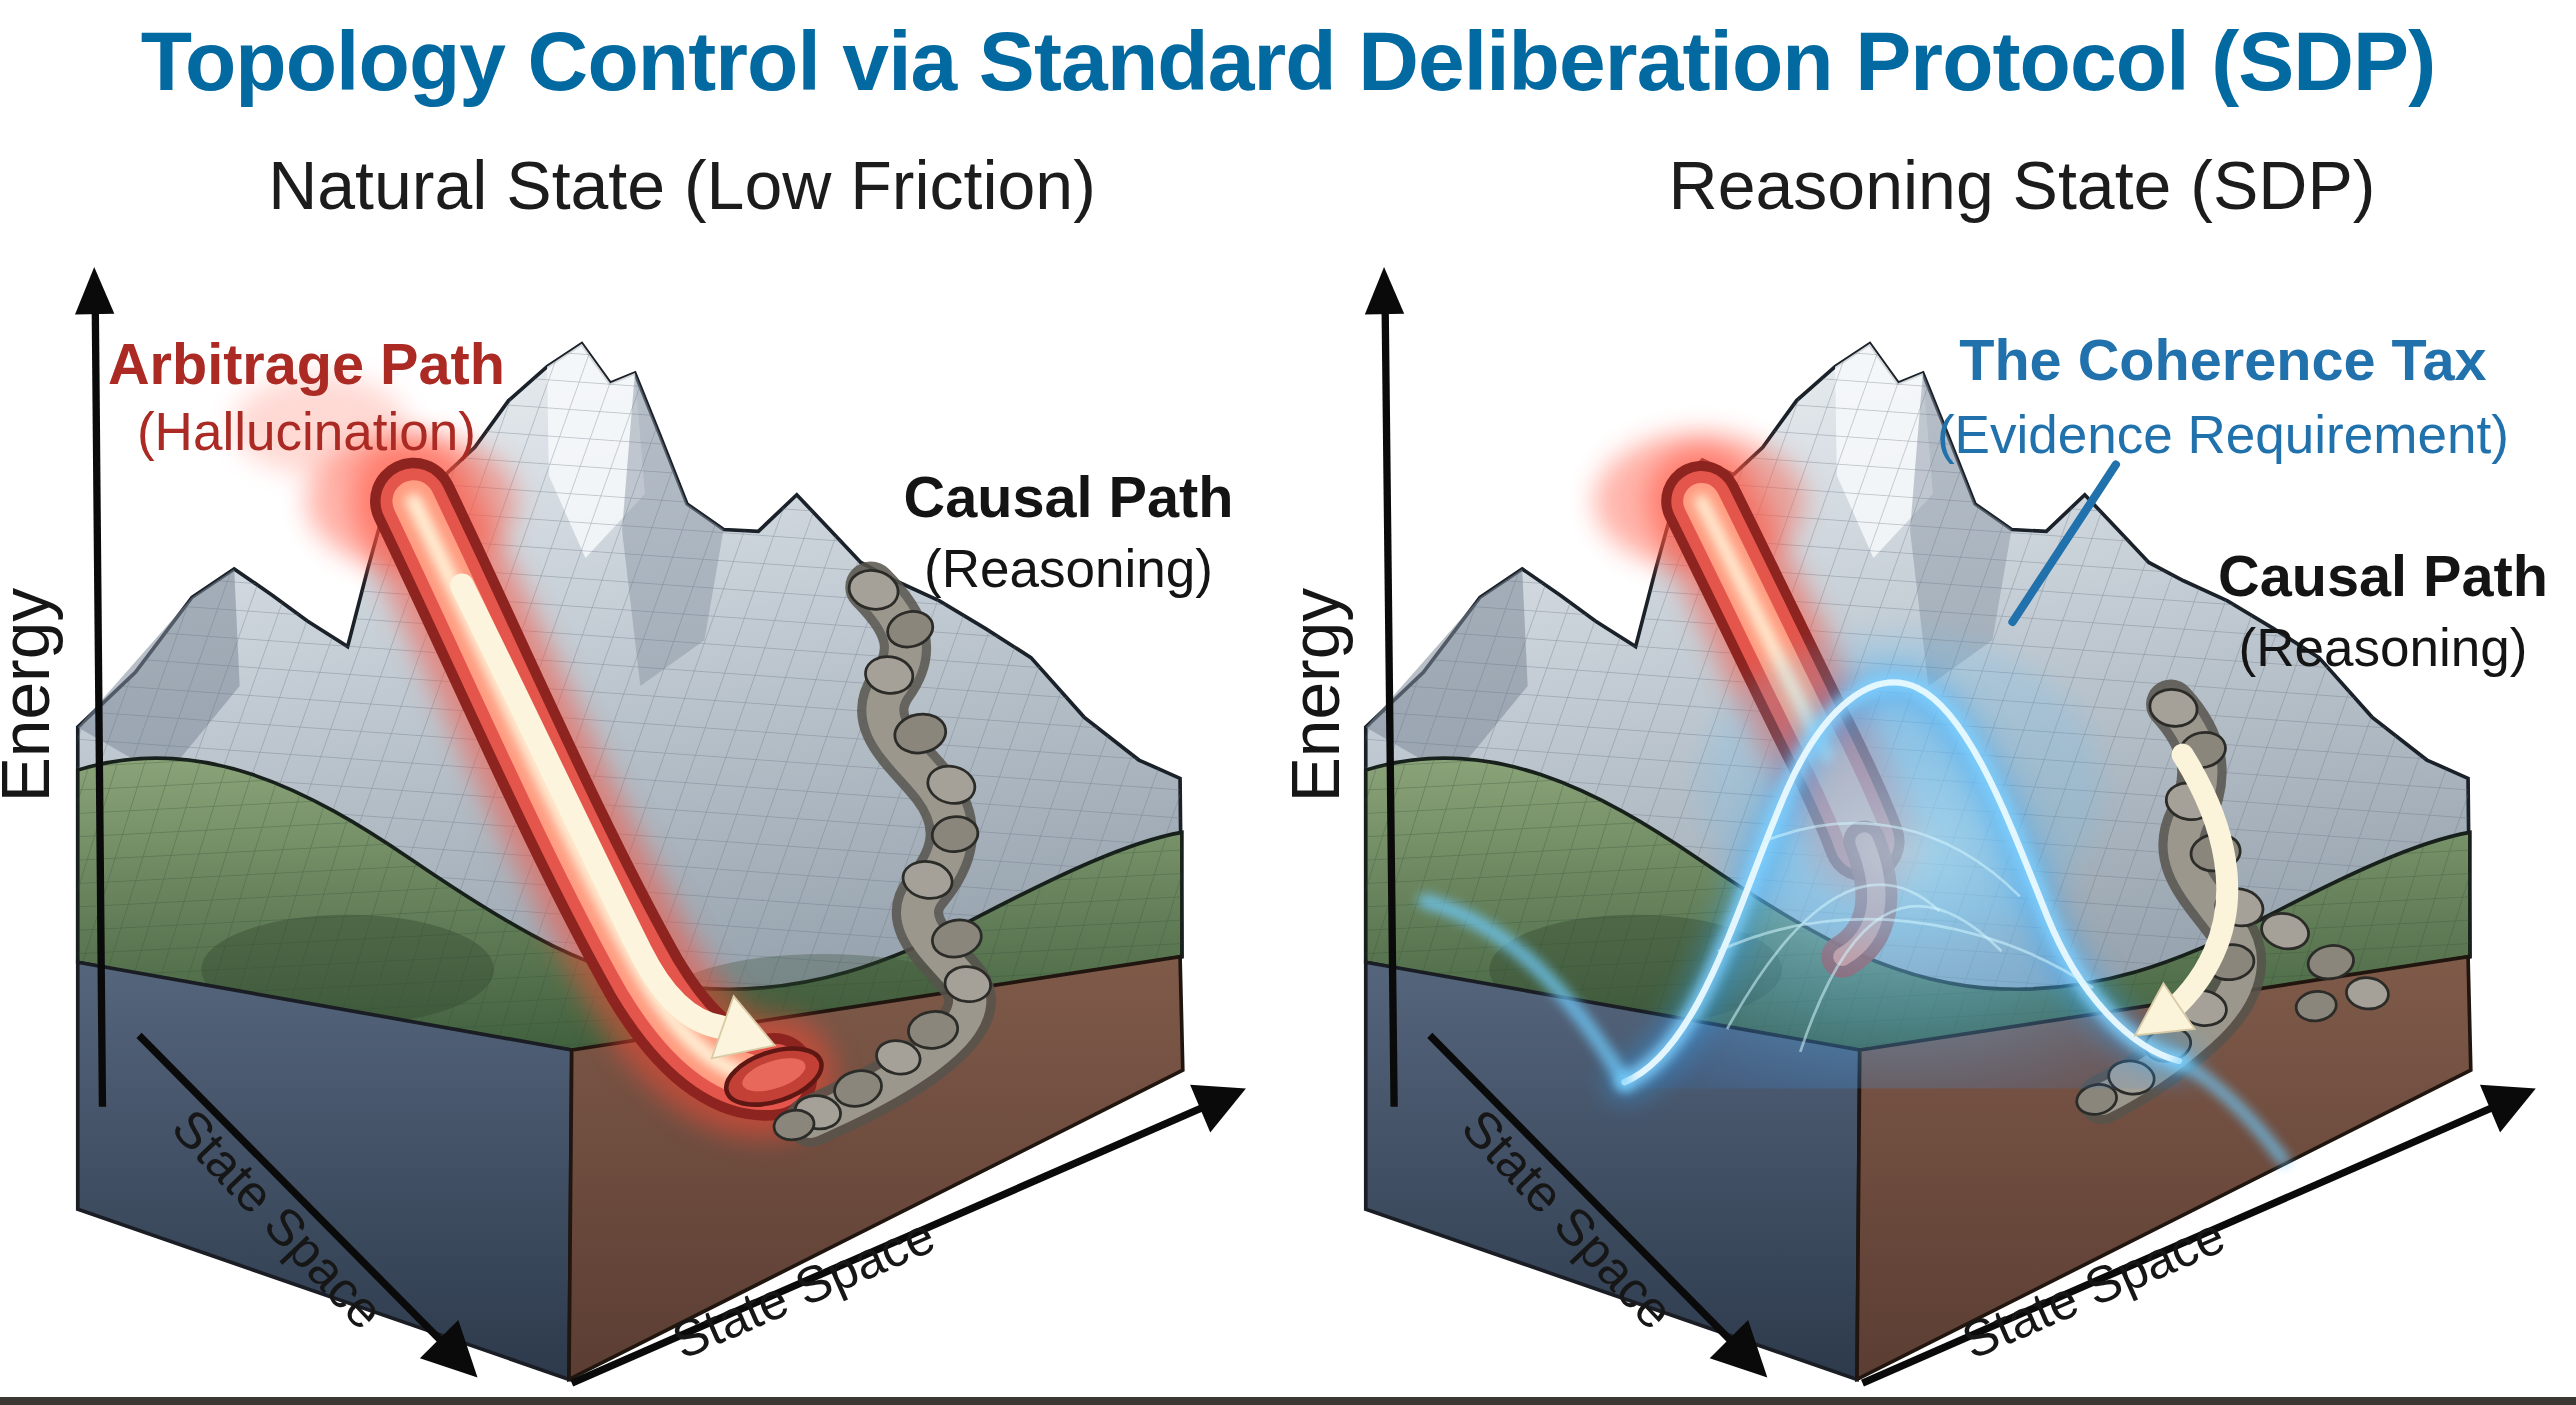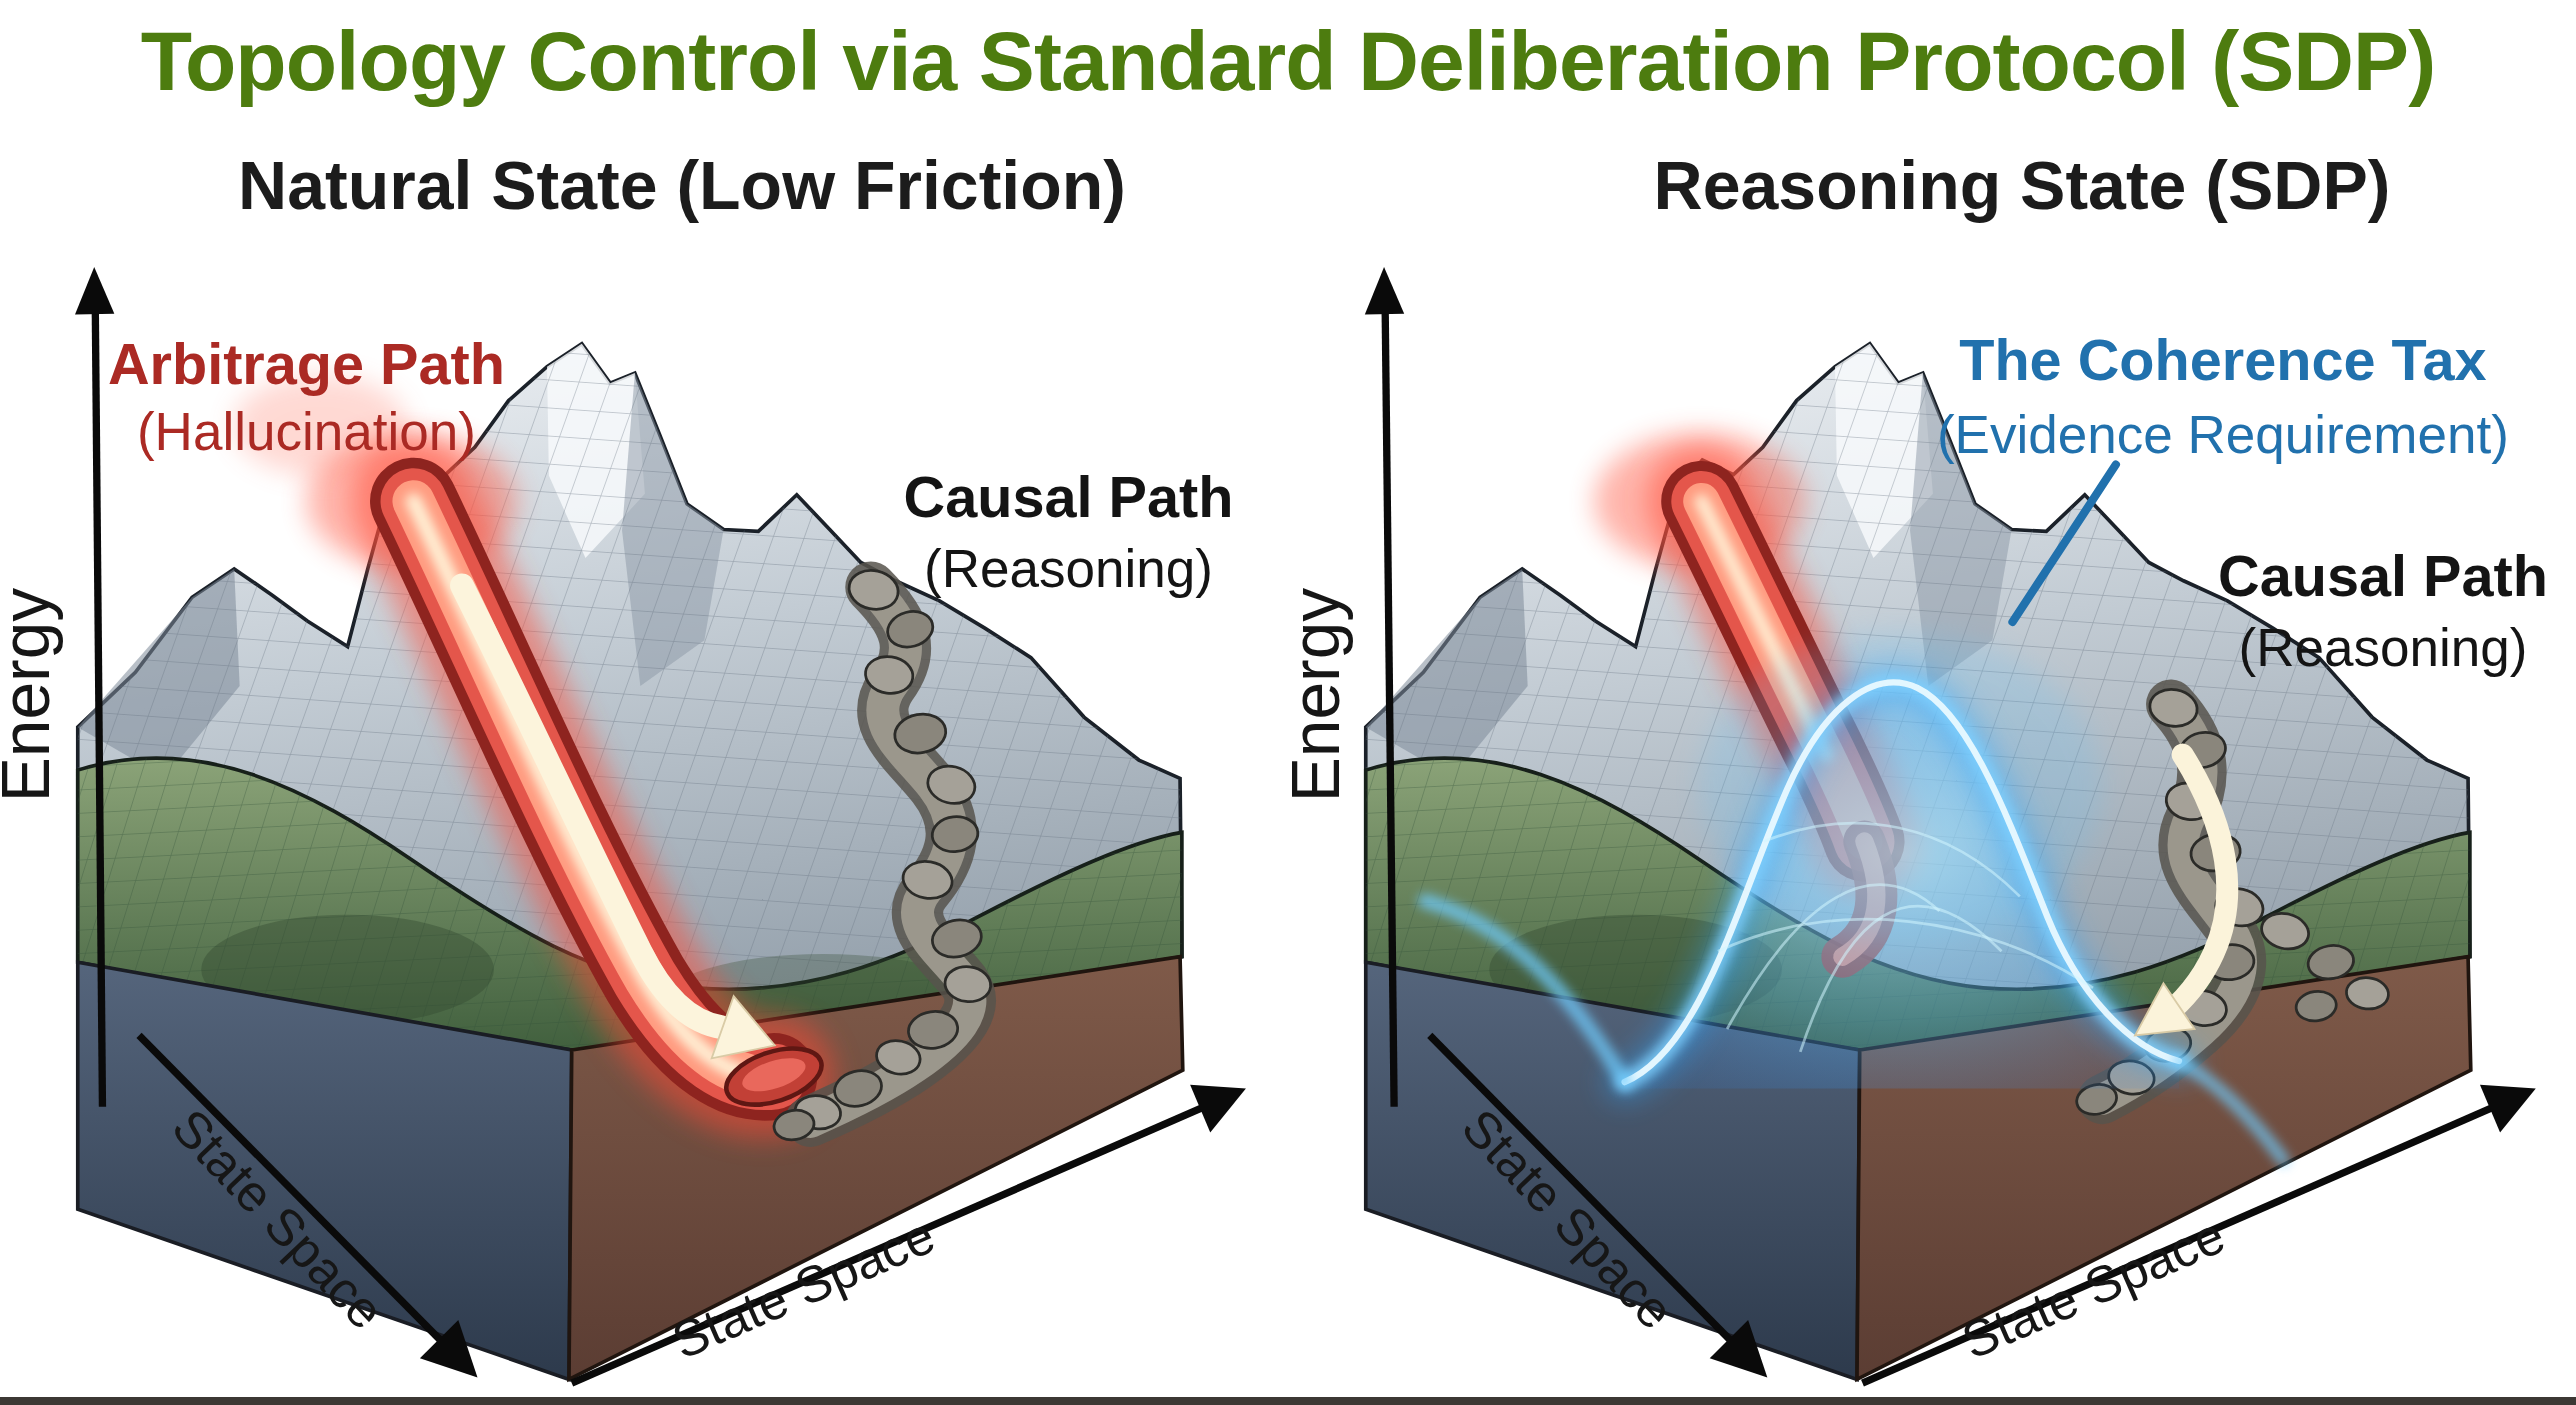--- a/index.html
+++ b/index.html
@@ -1,21 +1,21 @@
 <!DOCTYPE html>
 <html style="font-size:14.6px"><head>
 <meta charset="utf-8">
 <style>
   html,body{margin:0;padding:0;background:#ffffff;}
   body{width:2576px;height:1405px;position:relative;overflow:hidden;
        font-family:"Liberation Sans", sans-serif;color:#141414;}
   .page-title{position:absolute;top:12.8px;left:0;width:2576px;text-align:center;
-       font-size:84px;font-weight:bold;letter-spacing:-0.9px;color:#4d7c0f;}
+       font-size:84px;font-weight:bold;letter-spacing:-0.9px;color:#0369a1;}
   .subtitle{position:absolute;top:146px;transform:translateX(-50%);
-       font-size:68px;font-weight:700;color:#1c1c1c;white-space:nowrap;}
+       font-size:68px;font-weight:400;color:#1c1c1c;white-space:nowrap;}
   .panel-svg{position:absolute;top:256px;width:1288px;height:1149px;}
   .bottom-strip{position:absolute;left:0;right:0;bottom:0;height:8.2px;background:#27221e;opacity:.9;}
   svg text{font-family:"Liberation Sans", sans-serif;}
   .ann-bold{font-weight:bold;font-size:63px;}
   .ann-reg{font-size:58px;}
   .axis-label{font-size:74px;fill:#161616;}
   .axis-label-sm{font-size:56px;fill:#161616;}
 </style>
 </head>
 <body>

